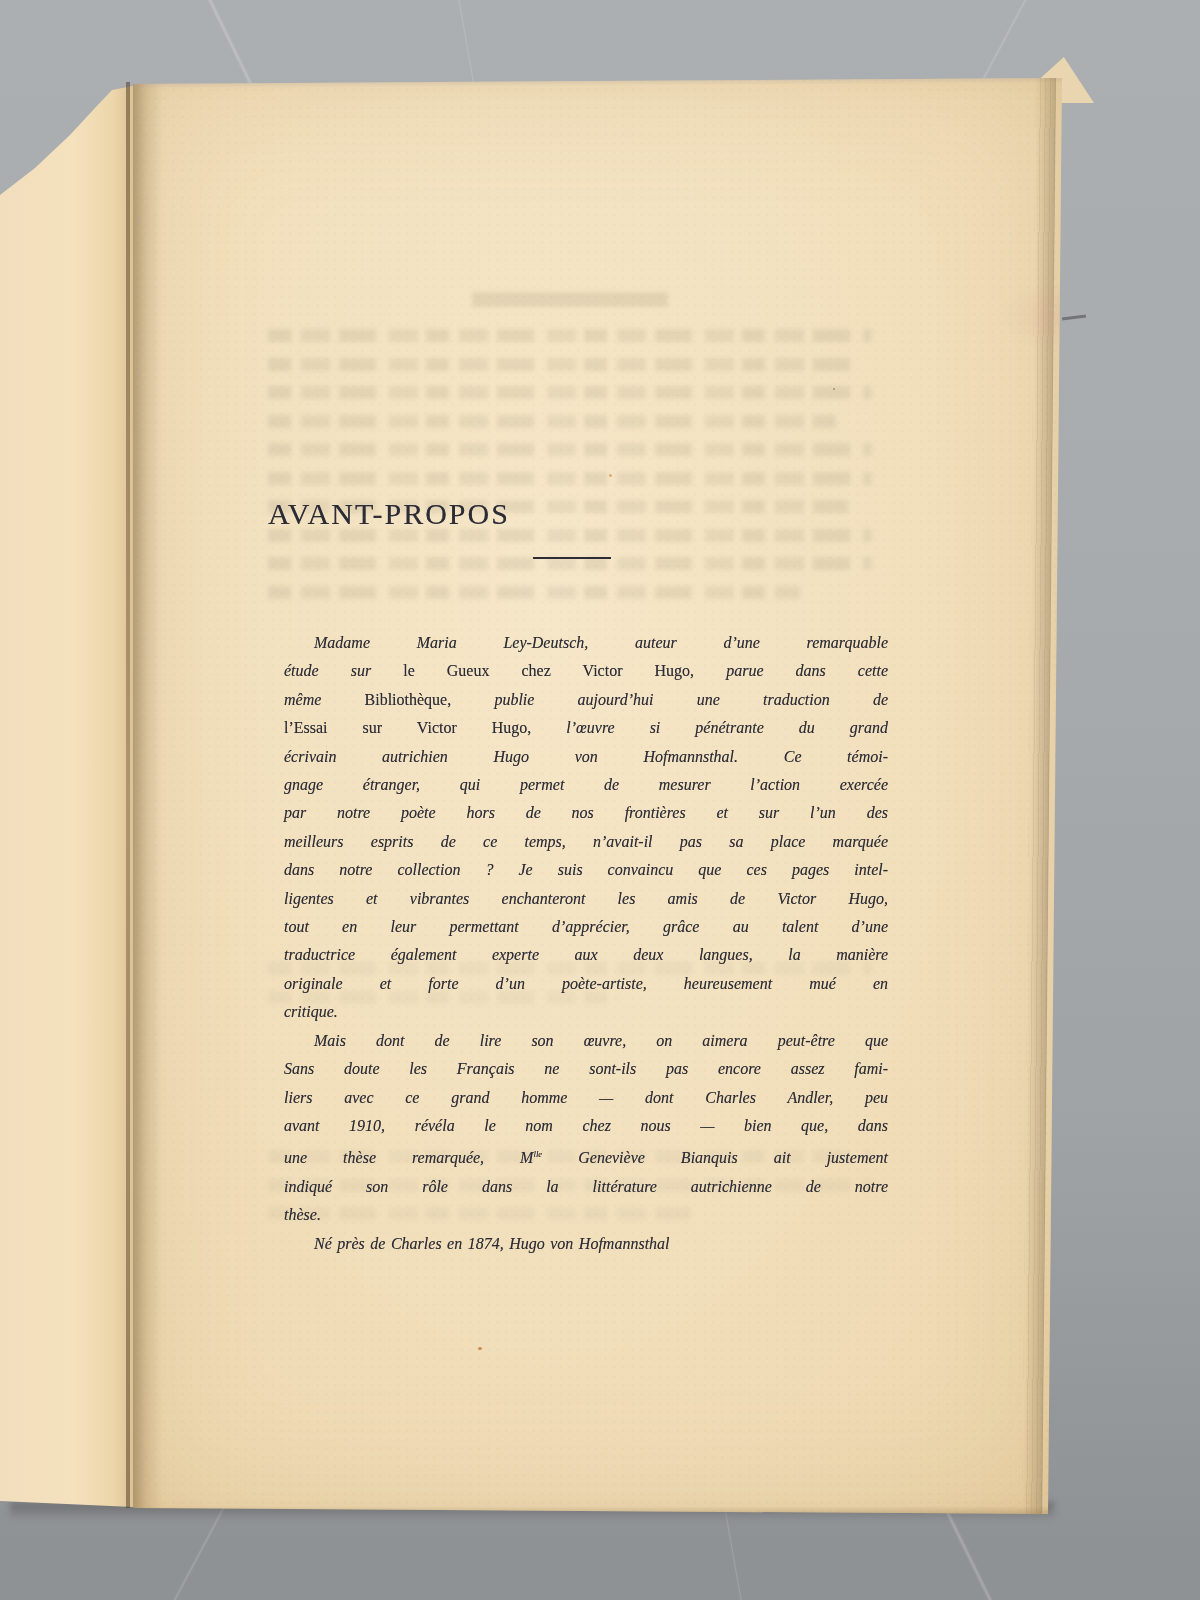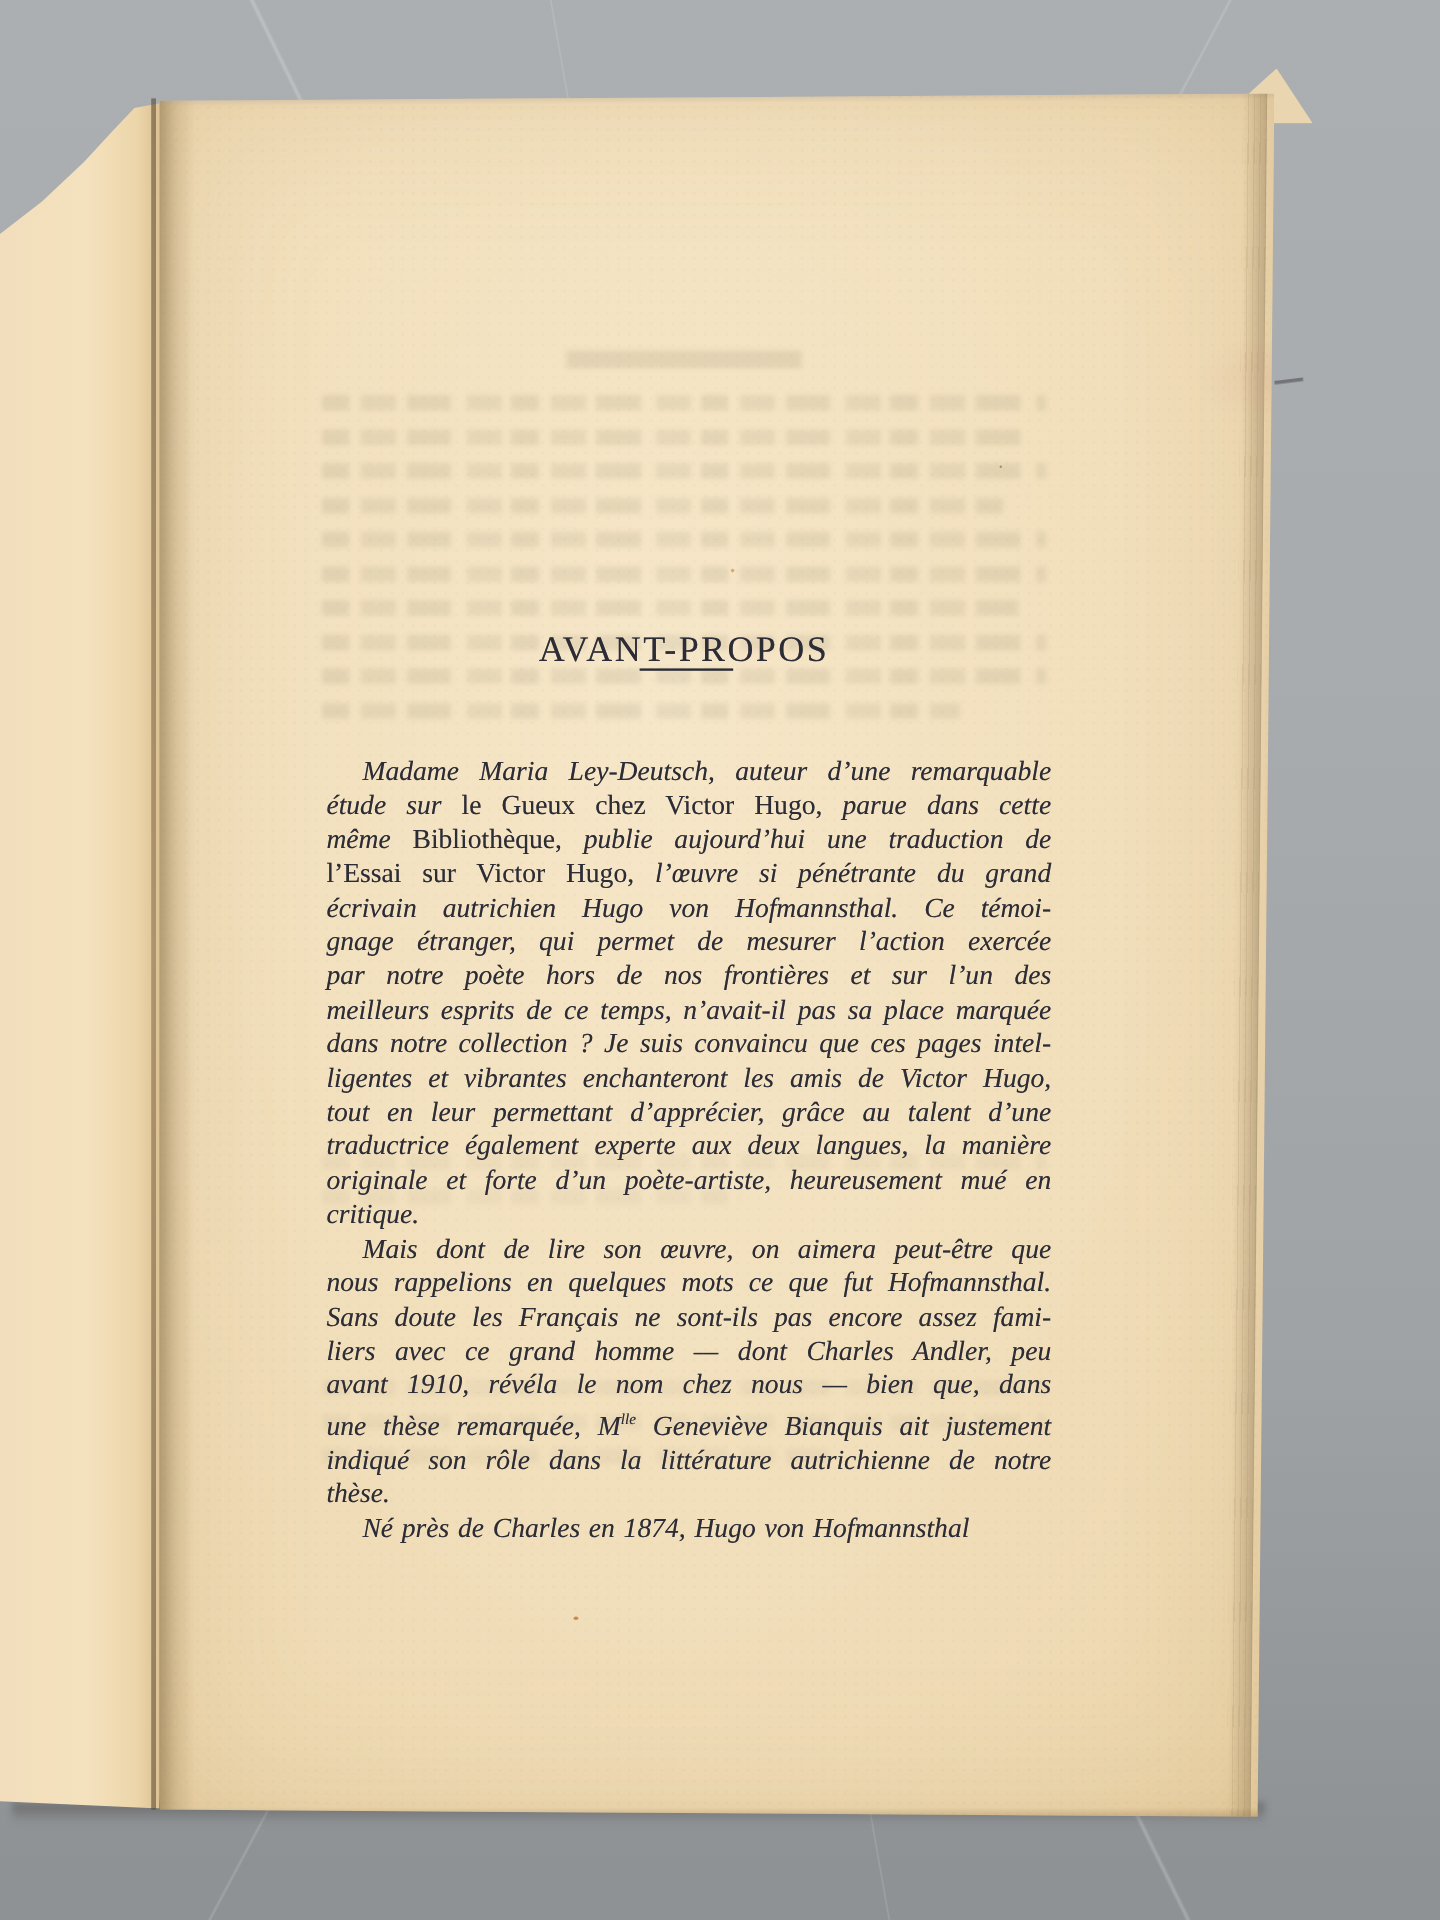--- a/index.html
+++ b/index.html
@@ -100,29 +100,28 @@
   .ghost-upper .gl:nth-child(8){width:96%;}
   .ghost-upper .gl:nth-child(11){width:88%;}
   .ghost-mid{top:886px;opacity:.20;}
   .ghost-mid .gl:nth-child(2){width:58%;}
   .ghost-low{top:1074px;opacity:.22;}
   .ghost-low .gl:nth-child(3){width:70%;}
   
   .content{position:absolute;left:135px;top:0;width:604px;color:#2c2c36;}
   .heading{
     position:absolute;left:0;top:421px;width:100%;
-    text-align:center;font-size:30px;letter-spacing:2px;
+    font-size:30px;letter-spacing:2px;
     font-family:"Liberation Serif","DejaVu Serif",serif;
     text-shadow:0 0 .5px rgba(44,44,54,.55);
-    margin-top:28px;
   }
   .rule{position:absolute;left:265px;top:481px;width:78px;height:2px;background:#2c2c36;}
   .body-text{
-    position:absolute;left:4px;top:553px;width:604px;
-    font-size:23px;font-style:italic;line-height:28.4px;word-spacing:1.5px;
+    position:absolute;left:16px;top:553px;width:604px;
+    font-size:16px;font-style:italic;line-height:28.4px;word-spacing:1.5px;
     text-shadow:0 0 .4px rgba(44,44,54,.5);
   }
   .line{text-align:justify;text-align-last:justify;white-space:normal;}
   .line.last{text-align-last:left;}
   .line.indent{text-indent:30px;}
   .line .r{font-style:normal;}
   .line .i{font-style:italic;}
   .line .sup{font-style:italic;font-size:.55em;vertical-align:super;letter-spacing:0;}
   
   .speck{position:absolute;border-radius:50%;}
@@ -188,21 +187,20 @@
             <div class="line"><span class="i">gnage étranger, qui permet de mesurer l’action exercée</span></div>
             <div class="line"><span class="i">par notre poète hors de nos frontières et sur l’un des</span></div>
             <div class="line"><span class="i">meilleurs esprits de ce temps, n’avait-il pas sa place marquée</span></div>
             <div class="line"><span class="i">dans notre collection ? Je suis convaincu que ces pages intel-</span></div>
             <div class="line"><span class="i">ligentes et vibrantes enchanteront les amis de Victor Hugo,</span></div>
             <div class="line"><span class="i">tout en leur permettant d’apprécier, grâce au talent d’une</span></div>
             <div class="line"><span class="i">traductrice également experte aux deux langues, la manière</span></div>
             <div class="line"><span class="i">originale et forte d’un poète-artiste, heureusement mué en</span></div>
             <div class="line last"><span class="i">critique.</span></div>
             <div class="line indent"><span class="i">Mais dont de lire son œuvre, on aimera peut-être que</span></div>
-            <div class="line"><span class="i">nous rappelions en quelques mots ce que fut Hofmannsthal.</span></div>
             <div class="line"><span class="i">Sans doute les Français ne sont-ils pas encore assez fami-</span></div>
             <div class="line"><span class="i">liers avec ce grand homme — dont Charles Andler, peu</span></div>
             <div class="line"><span class="i">avant 1910, révéla le nom chez nous — bien que, dans</span></div>
             <div class="line"><span class="i">une thèse remarquée, M</span><span class="sup">lle</span><span class="i"> Geneviève Bianquis ait justement</span></div>
             <div class="line"><span class="i">indiqué son rôle dans la littérature autrichienne de notre</span></div>
             <div class="line last"><span class="i">thèse.</span></div>
             <div class="line indent last"><span class="i">Né près de Charles en 1874, Hugo von Hofmannsthal</span></div>
           </div>
       </div>
 

